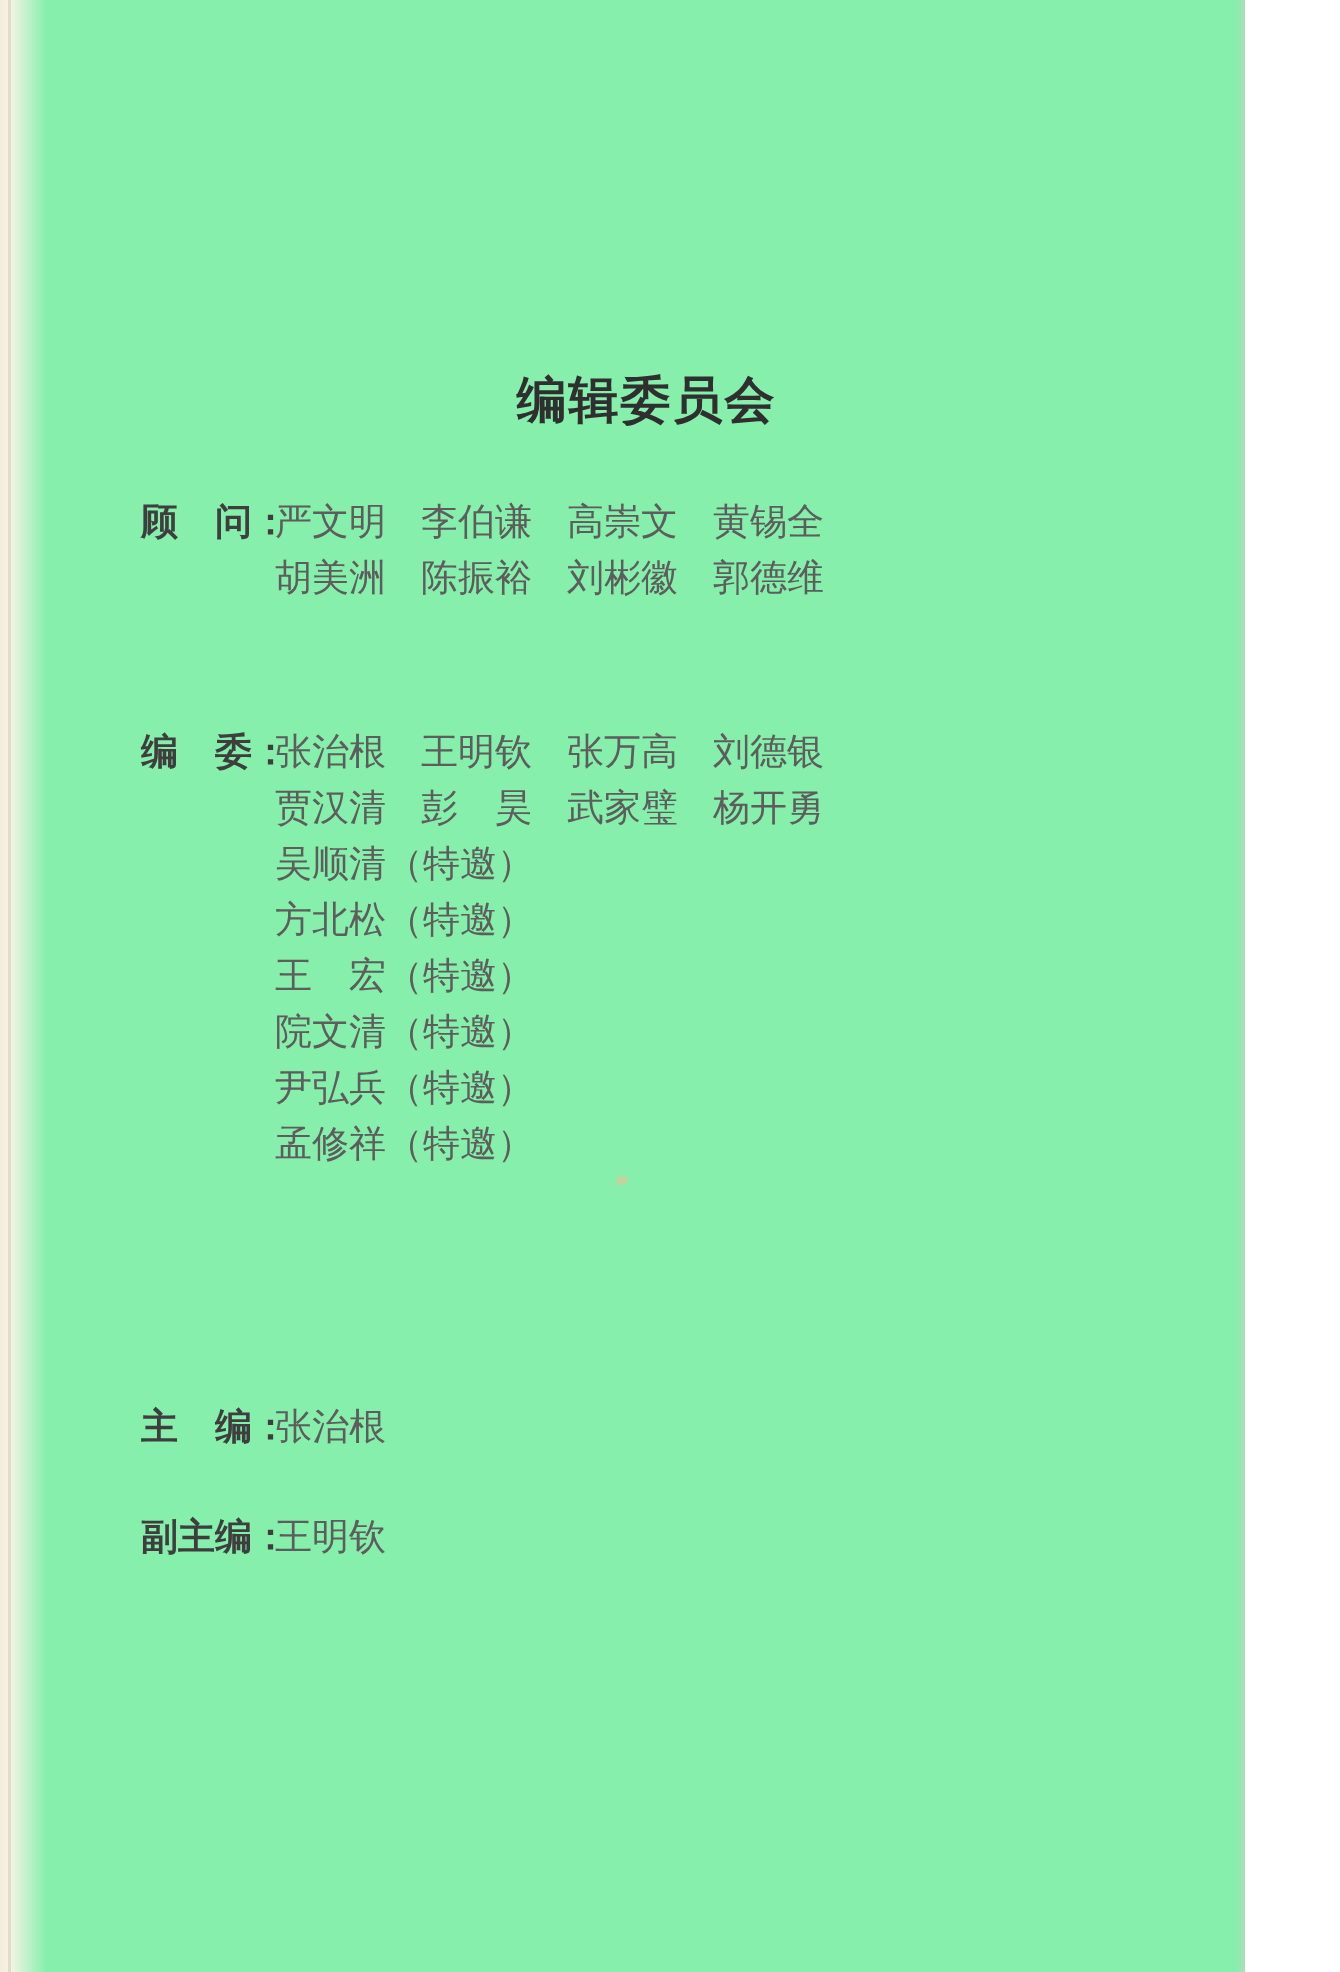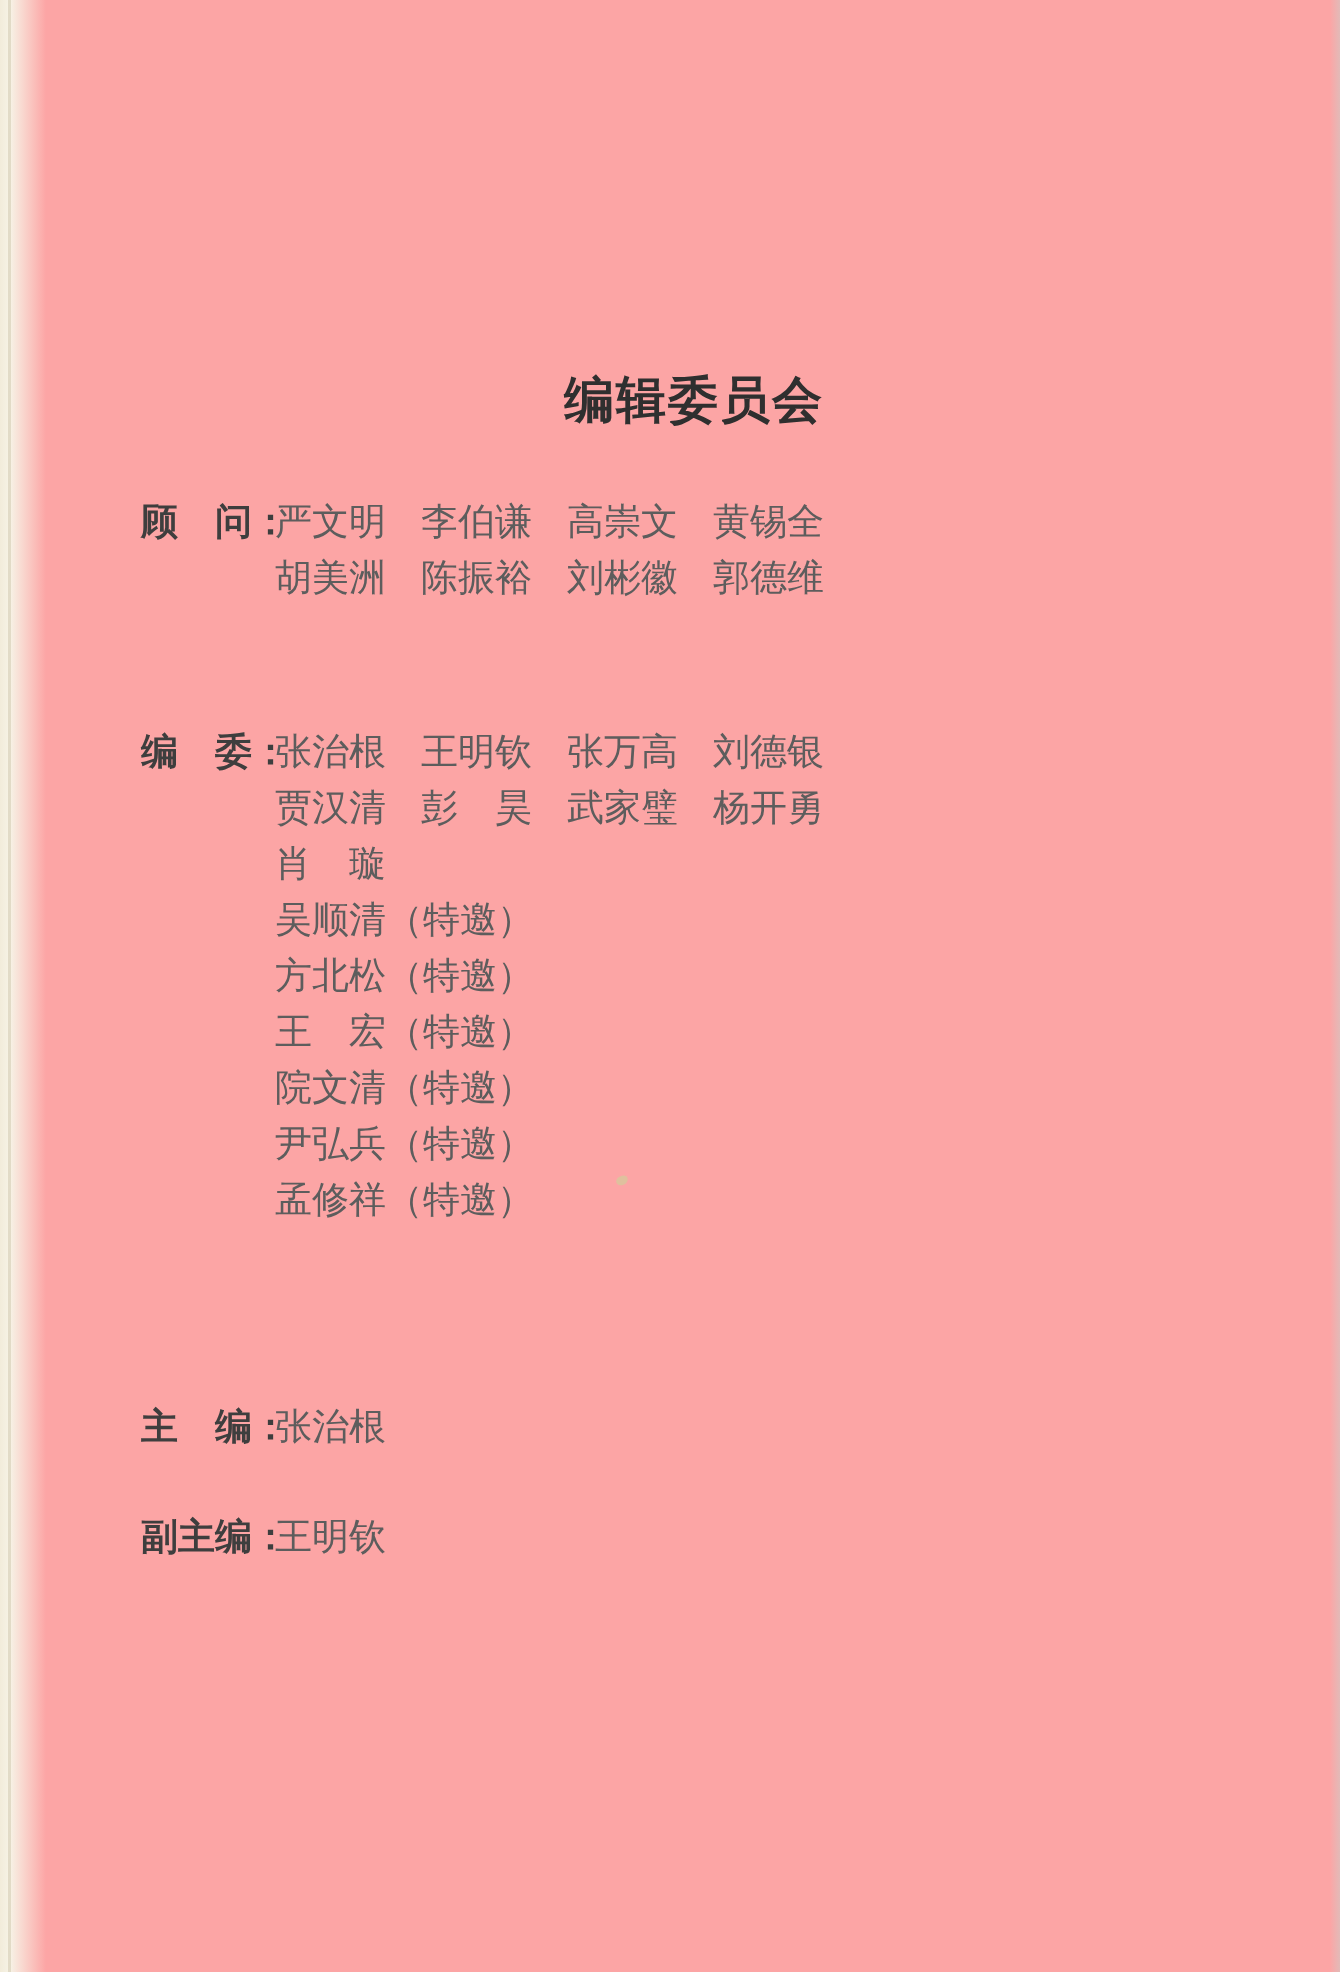--- a/index.html
+++ b/index.html
@@ -1,20 +1,20 @@
 <!DOCTYPE html>
 <html><head>
 <meta charset="utf-8">
 <style>
   html, body { margin: 0; padding: 0; background: #ffffff; }
   .page {
     position: relative;
-    width: 1340px;
+    width: 1245px;
     height: 1972px;
-    background: #fca5a5;
+    background: #86efac;
     overflow: hidden;
     font-family: "DejaVu Serif", serif;
   }
   
   .edge-left {
     position: absolute; left: 0; top: 0; bottom: 0; width: 48px;
     background: linear-gradient(90deg, #f2ecda 0px, #f7f3e6 10px, rgba(252,252,250,0) 46px);
     pointer-events: none;
   }
   .edge-left-line {
@@ -100,24 +100,20 @@
     </div>
     <div class="row">
       <span class="label"></span>
       <span class="name">贾汉清</span>
       <span class="name">彭　昊</span>
       <span class="name">武家璧</span>
       <span class="name">杨开勇</span>
     </div>
     <div class="row">
       <span class="label"></span>
-      <span class="name">肖　璇</span>
-    </div>
-    <div class="row">
-      <span class="label"></span>
       <span class="name wide">吴顺清（特邀）</span>
     </div>
     <div class="row">
       <span class="label"></span>
       <span class="name wide">方北松（特邀）</span>
     </div>
     <div class="row">
       <span class="label"></span>
       <span class="name wide">王　宏（特邀）</span>
     </div>

